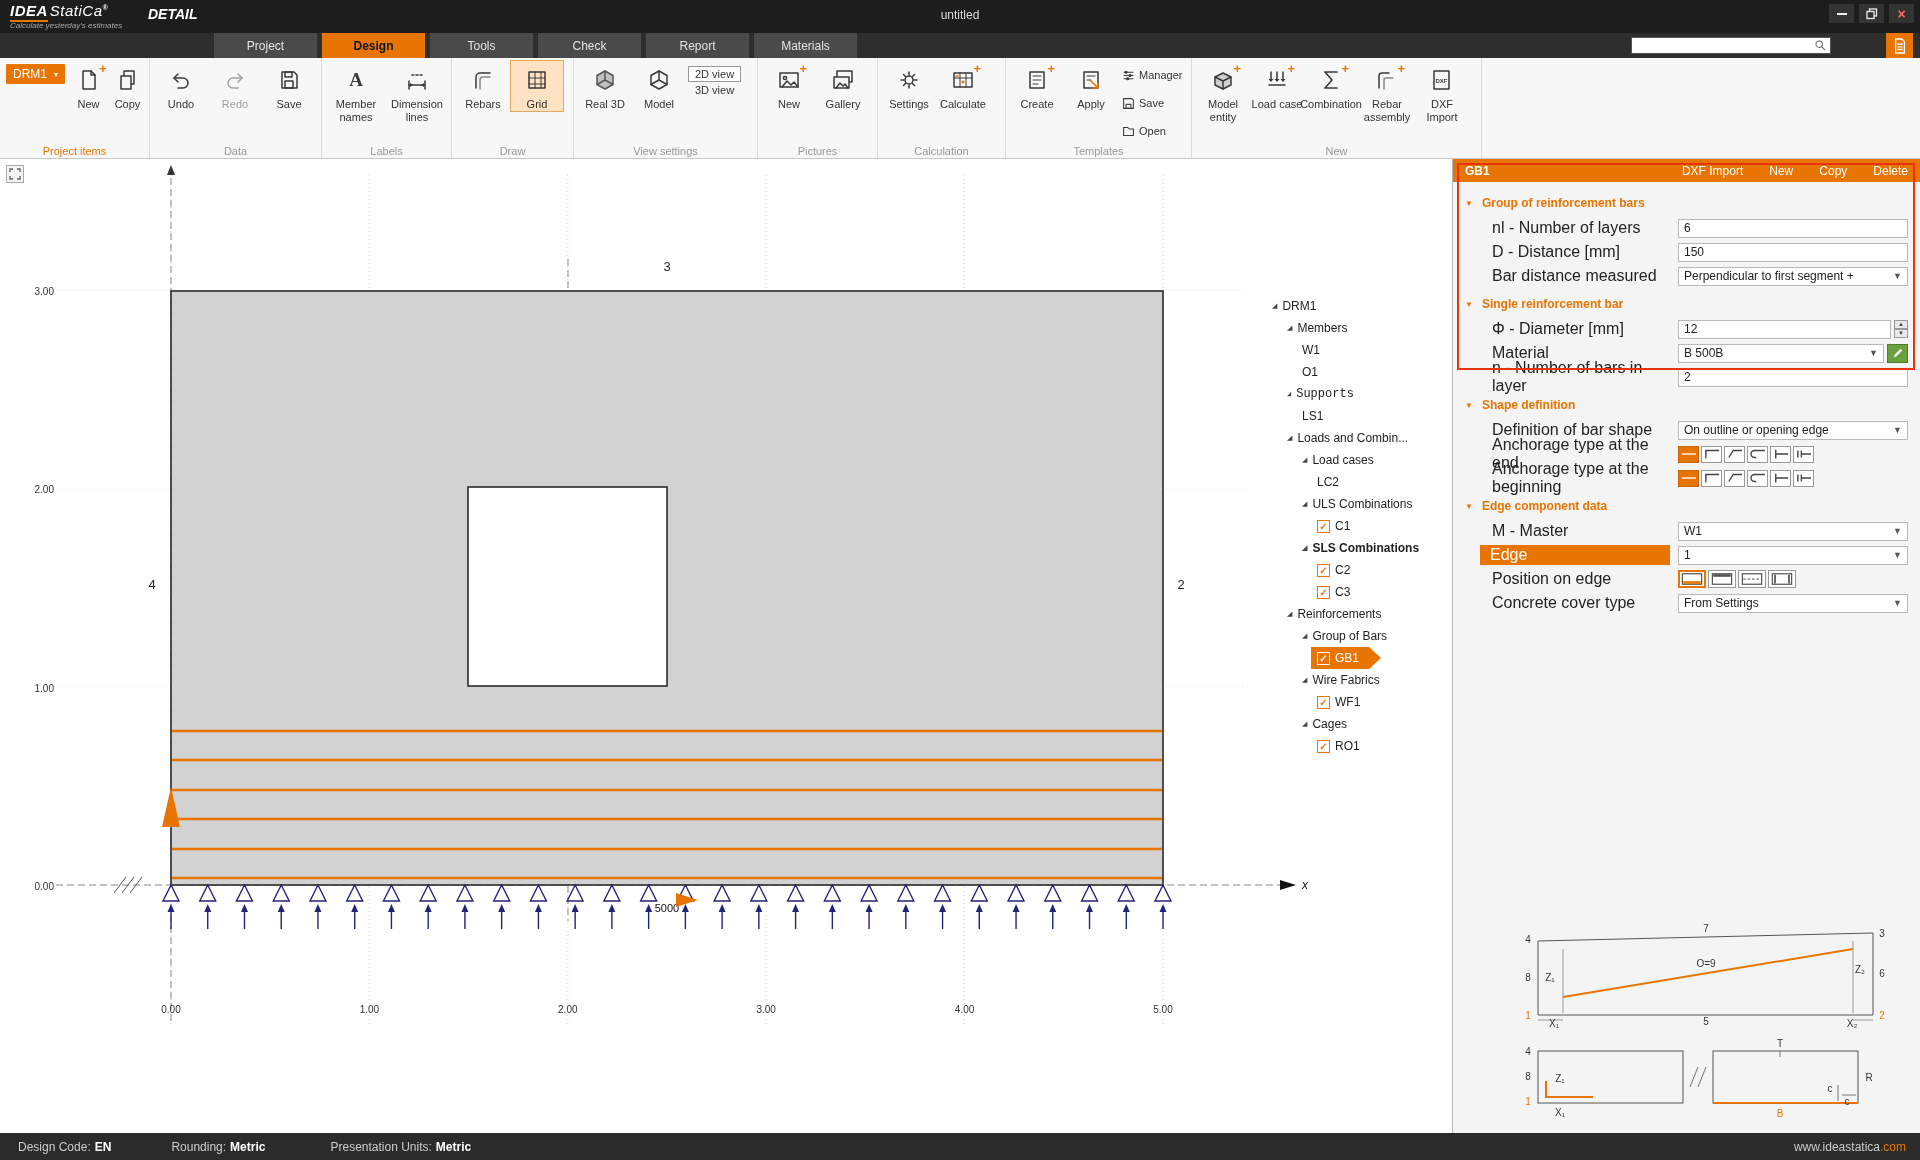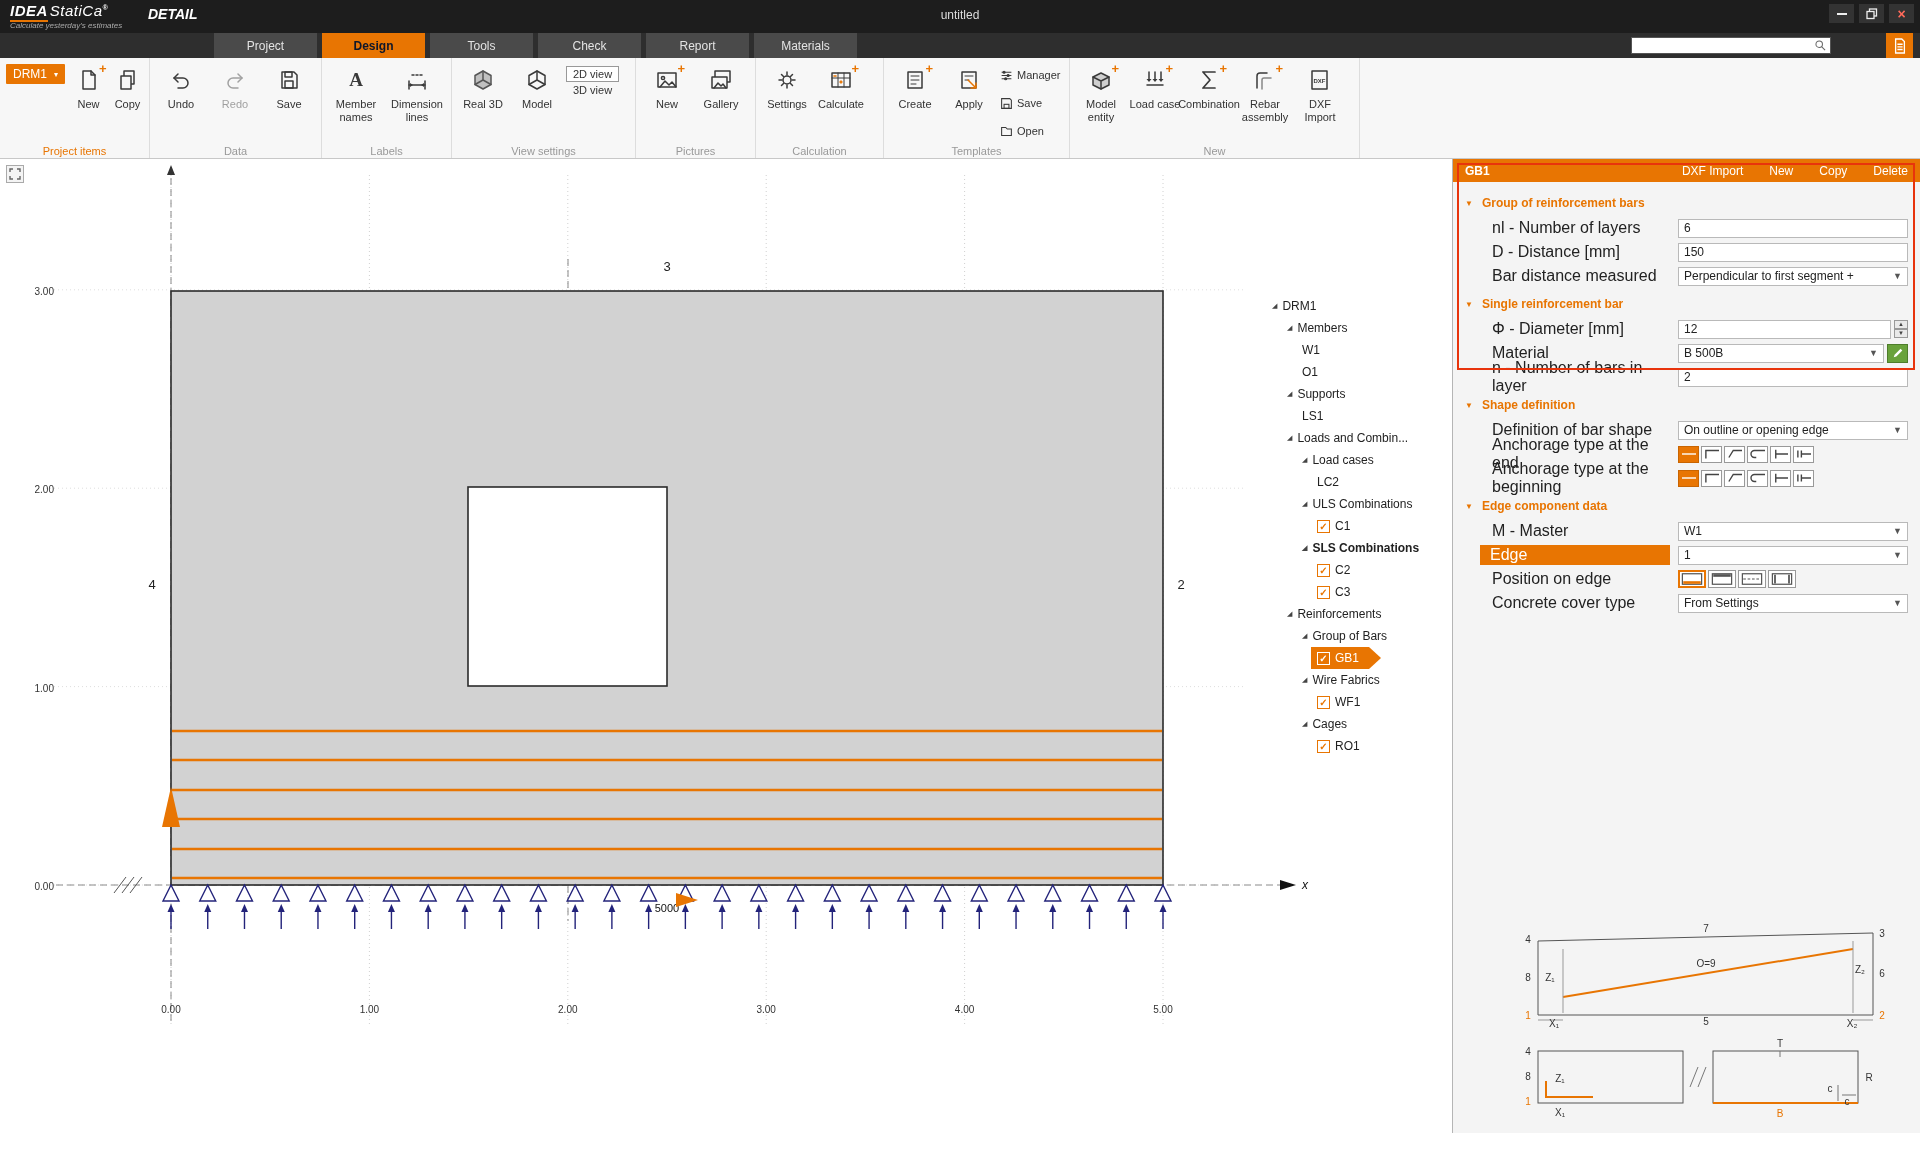--- a/index.html
+++ b/index.html
@@ -245,20 +245,43 @@
                 <path d="M16 17l3-2v4z" fill="#3a3a3a" stroke="none"></path>
                 <path d="M7 7h10" stroke-dasharray="2,2"></path>
               </svg>
             </span>
           <span class="rlabel">Dimension lines</span>
         </div>
       </div>
       <div class="rgroup-label">Labels</div>
     </div>
 
+    <div class="rgroup" style="width:122px">
+      <div class="rgroup-content">
+        <div class="rbtn">
+          <span class="ricon">
+              <svg width="24" height="24" viewBox="0 0 24 24">
+                <path d="M5 20V9a4 4 0 0 1 4-4h10"></path>
+                <path d="M9 21V12a3 3 0 0 1 3-3h7" stroke="#888"></path>
+              </svg>
+            </span>
+          <span class="rlabel">Rebars</span>
+        </div>
+        <div class="rbtn sel">
+          <span class="ricon">
+              <svg width="24" height="24" viewBox="0 0 24 24">
+                <path d="M4 4h16v16H4z"></path>
+                <path d="M4 10h16M4 16h16M10 4v16M16 4v16" stroke-width="1"></path>
+              </svg>
+            </span>
+          <span class="rlabel">Grid</span>
+        </div>
+      </div>
+      <div class="rgroup-label">Draw</div>
+    </div>
 
     <div class="rgroup" style="width:184px">
       <div class="rgroup-content">
         <div class="rbtn">
           <span class="ricon">
               <svg width="24" height="24" viewBox="0 0 24 24">
                 <path d="M12 3l8 4.5v9L12 21l-8-4.5v-9z" fill="#c0c0c0" stroke="#555"></path>
                 <path d="M12 3v9M12 12l8 4.5M12 12L4 16.5" stroke="#555"></path>
               </svg>
             </span>
@@ -578,21 +601,21 @@
         <div class="trow" style="padding-left: 21px;">
           <span class="tarrow">◢</span>
           <span>Members</span>
         </div>
         <div class="trow" style="padding-left: 36px;">
           <span>W1</span>
         </div>
         <div class="trow" style="padding-left: 36px;">
           <span>O1</span>
         </div>
-        <div class="trow" style="padding-left: 21px;">
+        <div class="trow" style="padding-left: 21px; font-family: Liberation Mono, monospace;">
           <span class="tarrow">◢</span>
           <span>Supports</span>
         </div>
         <div class="trow" style="padding-left: 36px;">
           <span>LS1</span>
         </div>
         <div class="trow" style="padding-left: 21px;">
           <span class="tarrow">◢</span>
           <span>Loads and Combin...</span>
         </div>
@@ -916,14 +939,20 @@
         <text x="20" y="186" font-size="10" text-anchor="middle" fill="#e87502">1</text>
         <text x="52" y="197" font-size="10" text-anchor="middle" fill="#333">X₁</text>
         <text x="272" y="128" font-size="10" text-anchor="middle" fill="#333">T</text>
         <text x="361" y="162" font-size="10" text-anchor="middle" fill="#333">R</text>
         <text x="272" y="198" font-size="10" text-anchor="middle" fill="#e87502">B</text>
         <text x="322" y="173" font-size="10" text-anchor="middle" fill="#333">c</text>
         <text x="339" y="186" font-size="10" text-anchor="middle" fill="#333">c</text>
       </svg>
   </div>
 
+  <div class="statusbar">
+    <span class="sb-item"><span>Design Code:</span><b>EN</b></span>
+    <span class="sb-item" style="margin-left:60px"><span>Rounding:</span><b>Metric</b></span>
+    <span class="sb-item" style="margin-left:65px"><span>Presentation Units:</span><b>Metric</b></span>
+    <span class="sb-site"><span>www.ideastatica</span><span class="dotcom">.com</span></span>
+  </div>
 
 </div>
 
 </body></html>

